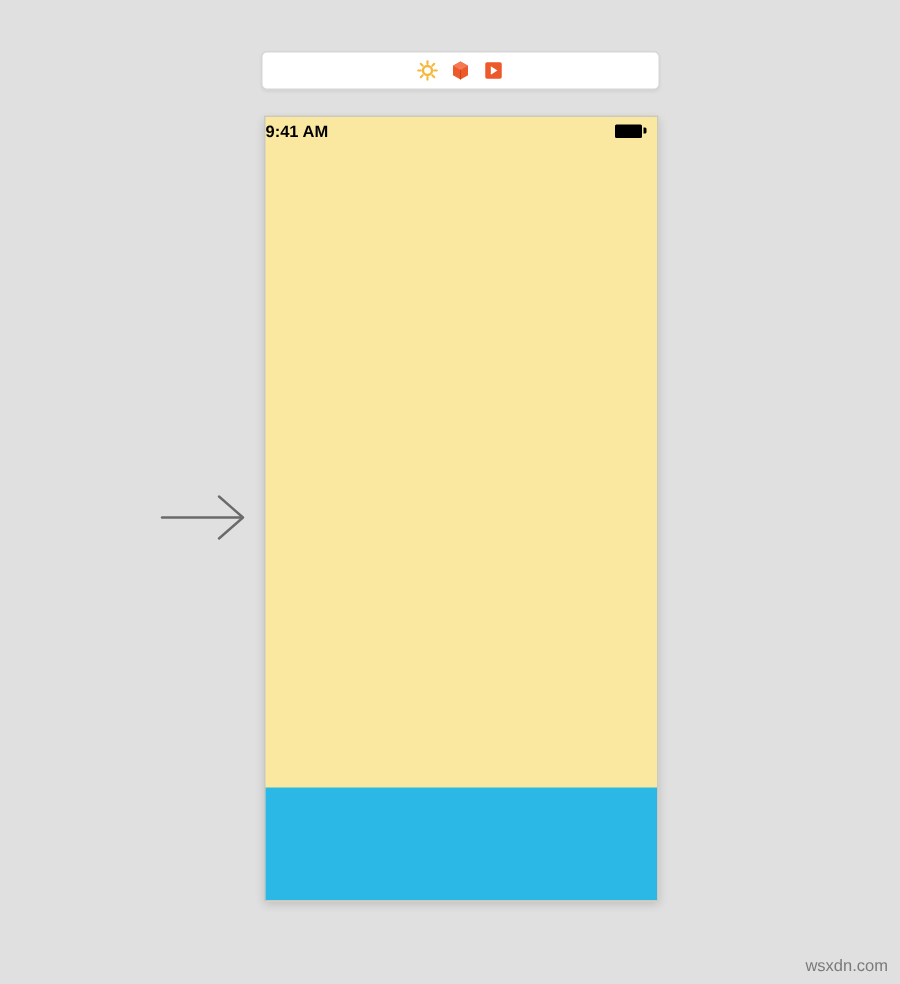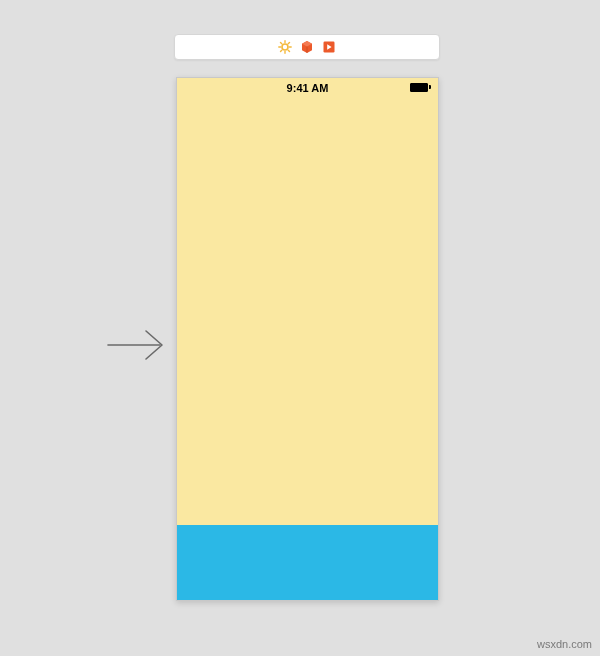--- a/index.html
+++ b/index.html
@@ -58,21 +58,21 @@
       box-shadow: 0 2px 6px rgba(0,0,0,0.15);
     }
     .status-bar {
       position: absolute;
       top: 0;
       left: 0;
       right: 0;
       height: 20px;
       display: flex;
       align-items: center;
-      justify-content: center;
+      justify-content: flex-start;
       font-size: 11px;
       font-weight: 600;
       color: #000;
     }
     .status-time {
       text-align: center;
     }
     .battery {
       position: absolute;
       right: 6px;

